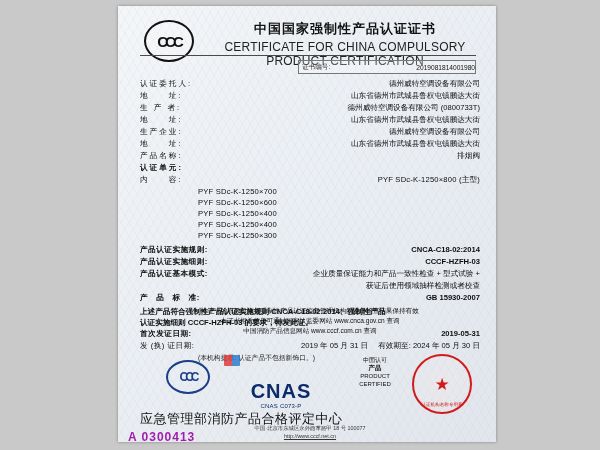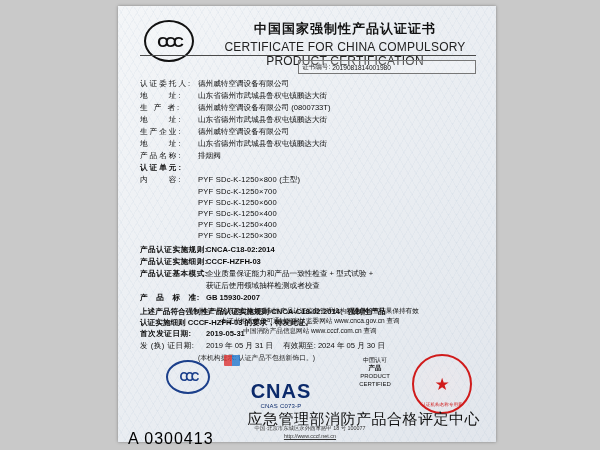--- a/index.html
+++ b/index.html
@@ -54,21 +54,21 @@
     background:rgba(255,255,255,.25);
   }
   .certno-box .lbl{color:#333;}
   .certno-box .val{margin-left:2px;}
 
   
   .fields{position:absolute;left:22px;top:72px;width:340px;font-size:7.6px;color:#0d0d0d;line-height:11px;}
   .row{display:flex;align-items:flex-start;margin-bottom:1px;}
   .lab{width:58px;flex:0 0 58px;letter-spacing:2px;white-space:nowrap;}
   .lab.wide{width:66px;flex:0 0 66px;letter-spacing:.5px;}
-  .val{flex:1;}
+  .val{flex:1;text-align:right;}
   .sub{padding-left:58px;}
   .bold{font-weight:bold;}
   .spec{letter-spacing:.2px;}
 
   .note-line{margin-top:3px;}
   .para{font-size:7.6px;line-height:11px;color:#0d0d0d;}
   .small-note{font-size:6.8px;color:#222;}
 
   
   .footnotes{
@@ -97,32 +97,32 @@
     position:absolute;right:8px;top:2px;width:56px;height:56px;border-radius:50%;
     border:2px solid #d01b1b;color:#d01b1b;
     display:flex;align-items:center;justify-content:center;
     font-size:5px;text-align:center;line-height:7px;
     background:radial-gradient(circle,rgba(255,230,230,.25),rgba(255,255,255,0));
   }
   .seal .star{position:absolute;font-size:17px;line-height:17px;color:#d01b1b;}
   .seal .ring-text{position:absolute;bottom:4px;width:100%;font-size:4.6px;}
 
   .issuer{
-    position:absolute;left:22px;top:404px;width:340px;text-align:right;
-    font-size:15px;color:#111;letter-spacing:.5px;
+    position:absolute;left:22px;top:404px;width:340px;text-align:left;
+    font-size:13px;color:#111;letter-spacing:.5px;
   }
   .addr{
     position:absolute;left:22px;top:418px;width:340px;text-align:center;
     font-size:5.4px;color:#333;line-height:8px;
   }
   .addr .url{text-decoration:underline;}
 
   .serial{
     position:absolute;left:128px;top:430px;
-    color:#000000;font-size:16px;font-weight:normal;letter-spacing:1px;
+    color:#a21caf;font-size:12px;font-weight:bold;letter-spacing:1px;
     font-family:"Liberation Sans", sans-serif;
   }
 </style>
 </head>
 <body>
 
 <div class="page">
   <div class="inner">
 
     <div class="ccc-logo">CCC</div>

